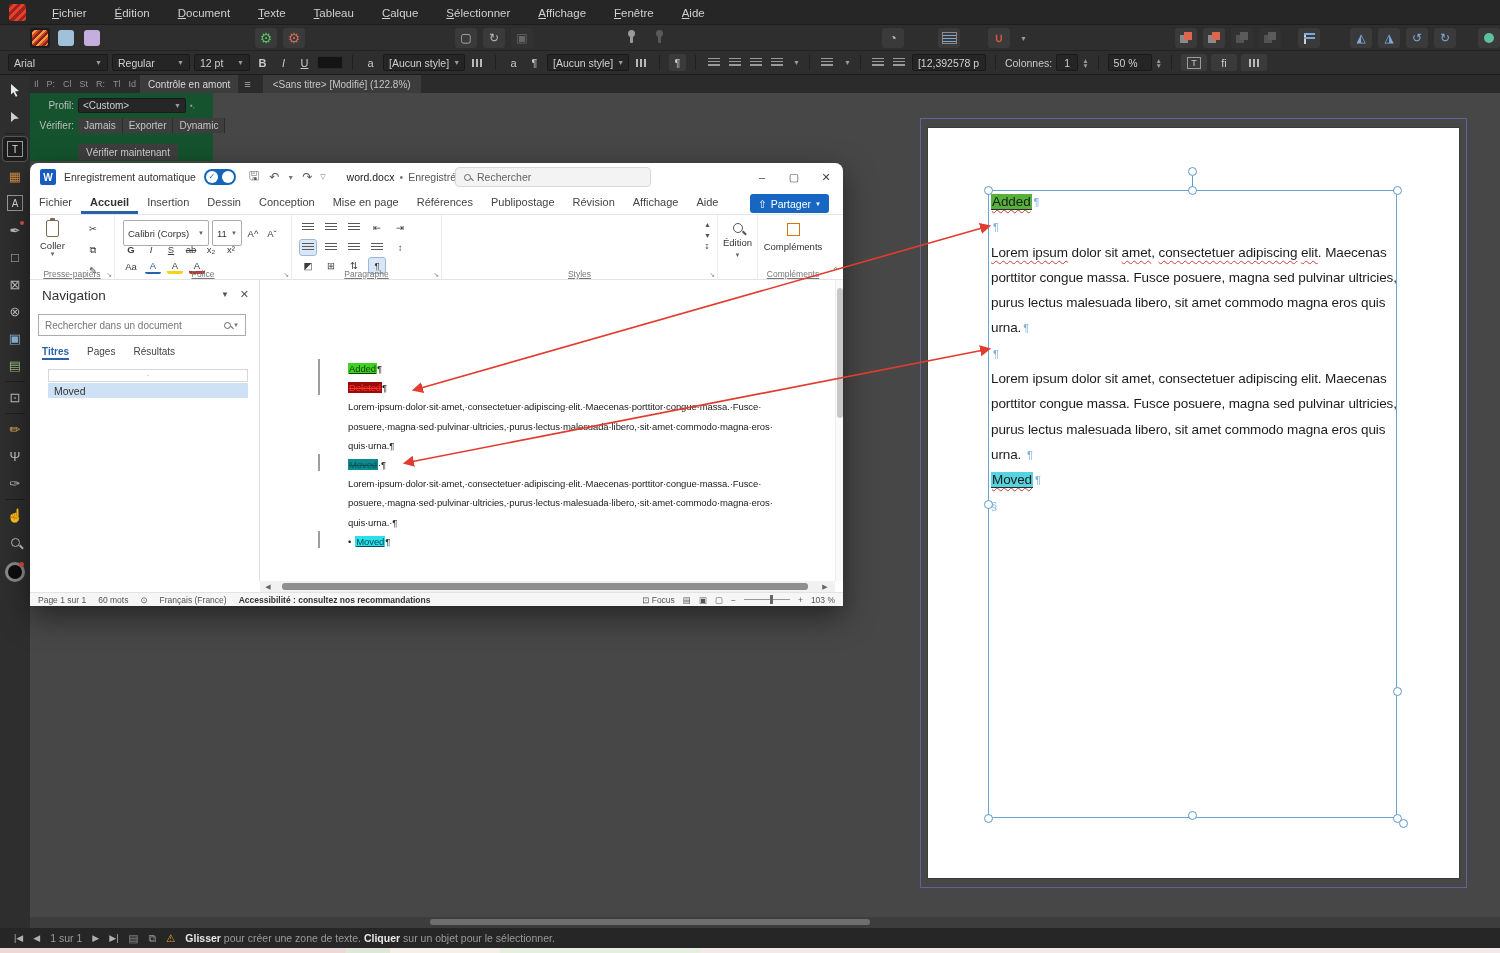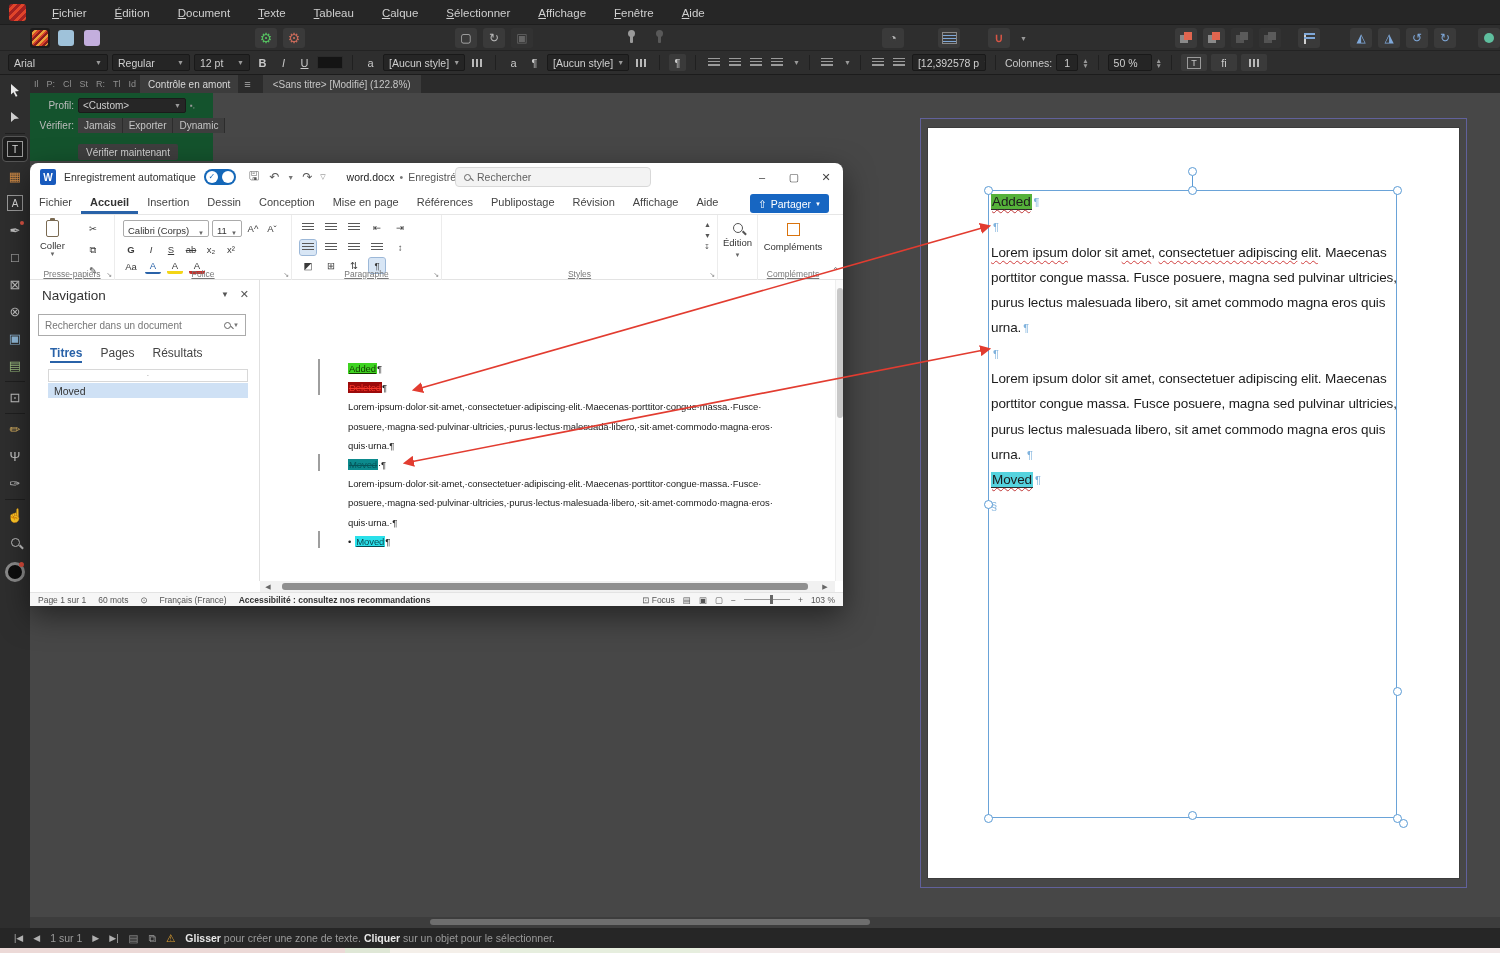--- a/index.html
+++ b/index.html
@@ -163,22 +163,22 @@
 
   .wribbon { position:absolute; left:0; top:52px; width:813px; height:65px; background:#fff;
     border-bottom:1px solid #e3e3e3; display:flex; }
   .rgroup { position:relative; height:65px; border-right:1px solid #ececec; flex:none; }
   .rlabel { position:absolute; bottom:1px; left:0; right:0; text-align:center; font-size:8.5px; color:#777;text-decoration:underline; }
   .launcher { position:absolute; bottom:1px; right:2px; font-size:7px; color:#888; }
   .rbtn { display:inline-flex; align-items:center; justify-content:center; min-width:16px; height:15px;
     font-size:9.5px; color:#3a3a3a; border-radius:2px; }
   .rbtn.on { background:#d8e6f5; outline:1px solid #9cb8d8; }
   .rchev { font-size:6px; color:#666; }
-  .wcombo { height:17px; border:1px solid #ababab; border-radius:2px; font-size:9.5px; color:#333;
-    display:inline-flex; align-items:flex-end; justify-content:space-between; padding:0 4px; background:#fff; }
+  .wcombo { height:26px; border:1px solid #ababab; border-radius:2px; font-size:9.5px; color:#333;
+    display:inline-flex; align-items:center; justify-content:space-between; padding:0 4px; background:#fff; }
   .clipb { width:13px; height:17px; border:1.4px solid #7a6a52; border-radius:2px; position:relative;
     background:#fff; }
   .clipb::before { content:''; position:absolute; top:-3px; left:3px; width:5px; height:3px;
     background:#7a6a52; border-radius:1px; }
   .stylecard { width:76px; height:38px; border:1px solid #e0e0e0; border-radius:2px; background:#fff;
     display:flex; align-items:center; justify-content:center; font-size:10px; color:#333; }
   .stylerow .stylecard:nth-child(3) { border:1px solid #8a8a8a; box-shadow:0 0 0 1px #d0d0d0; }
   .gridor { width:13px; height:13px;
     background:
       linear-gradient(#fff,#fff) padding-box,
@@ -190,21 +190,21 @@
     bottom:-2px; transform:rotate(45deg); }
   .gbar { display:inline-block; width:12px; height:9px;
     background:repeating-linear-gradient(to bottom,#595959 0 1.1px,transparent 1.1px 3.1px); }
 
   
   .wnav { position:absolute; left:0; top:117px; width:230px; height:301px; background:#fff;
     border-right:1px solid #e0e0e0; }
   .wnav-title { position:absolute; left:12px; top:8px; font-size:13.5px; color:#333; }
   .wnav-search { position:absolute; left:8px; top:34px; width:208px; height:22px; border:1px solid #ababab;
     display:flex; align-items:center; padding:0 6px; color:#767676; font-size:10px; justify-content:space-between; }
-  .wnav-tabs { position:absolute; left:20px; top:66px; display:flex; gap:18px; font-size:12px; color:#444; }
+  .wnav-tabs { position:absolute; left:12px; top:66px; display:flex; gap:18px; font-size:10px; color:#444; }
   .wnav-tabs span:nth-child(1) { color:#2962a8; font-weight:bold; box-shadow:inset 0 -2px 0 #2962a8;
     padding-bottom:3px; }
   .wnav-item0 { position:absolute; left:18px; top:89px; width:200px; height:13px; border:1px solid #d8d8d8;
     background:#fff; text-align:center; font-size:7px; color:#999; line-height:11px; }
   .wnav-item1 { position:absolute; left:18px; top:103px; width:200px; height:15px; background:#cfe1f5;
     font-size:10.5px; color:#333; display:flex; align-items:center; padding-left:6px; }
 
   
   .wdoc { position:absolute; left:230px; top:117px; width:575px; height:301px; background:#fff; overflow:hidden; }
   .wdoc-text { position:absolute; left:88px; top:79px; font-size:9.5px; letter-spacing:-0.1px;

